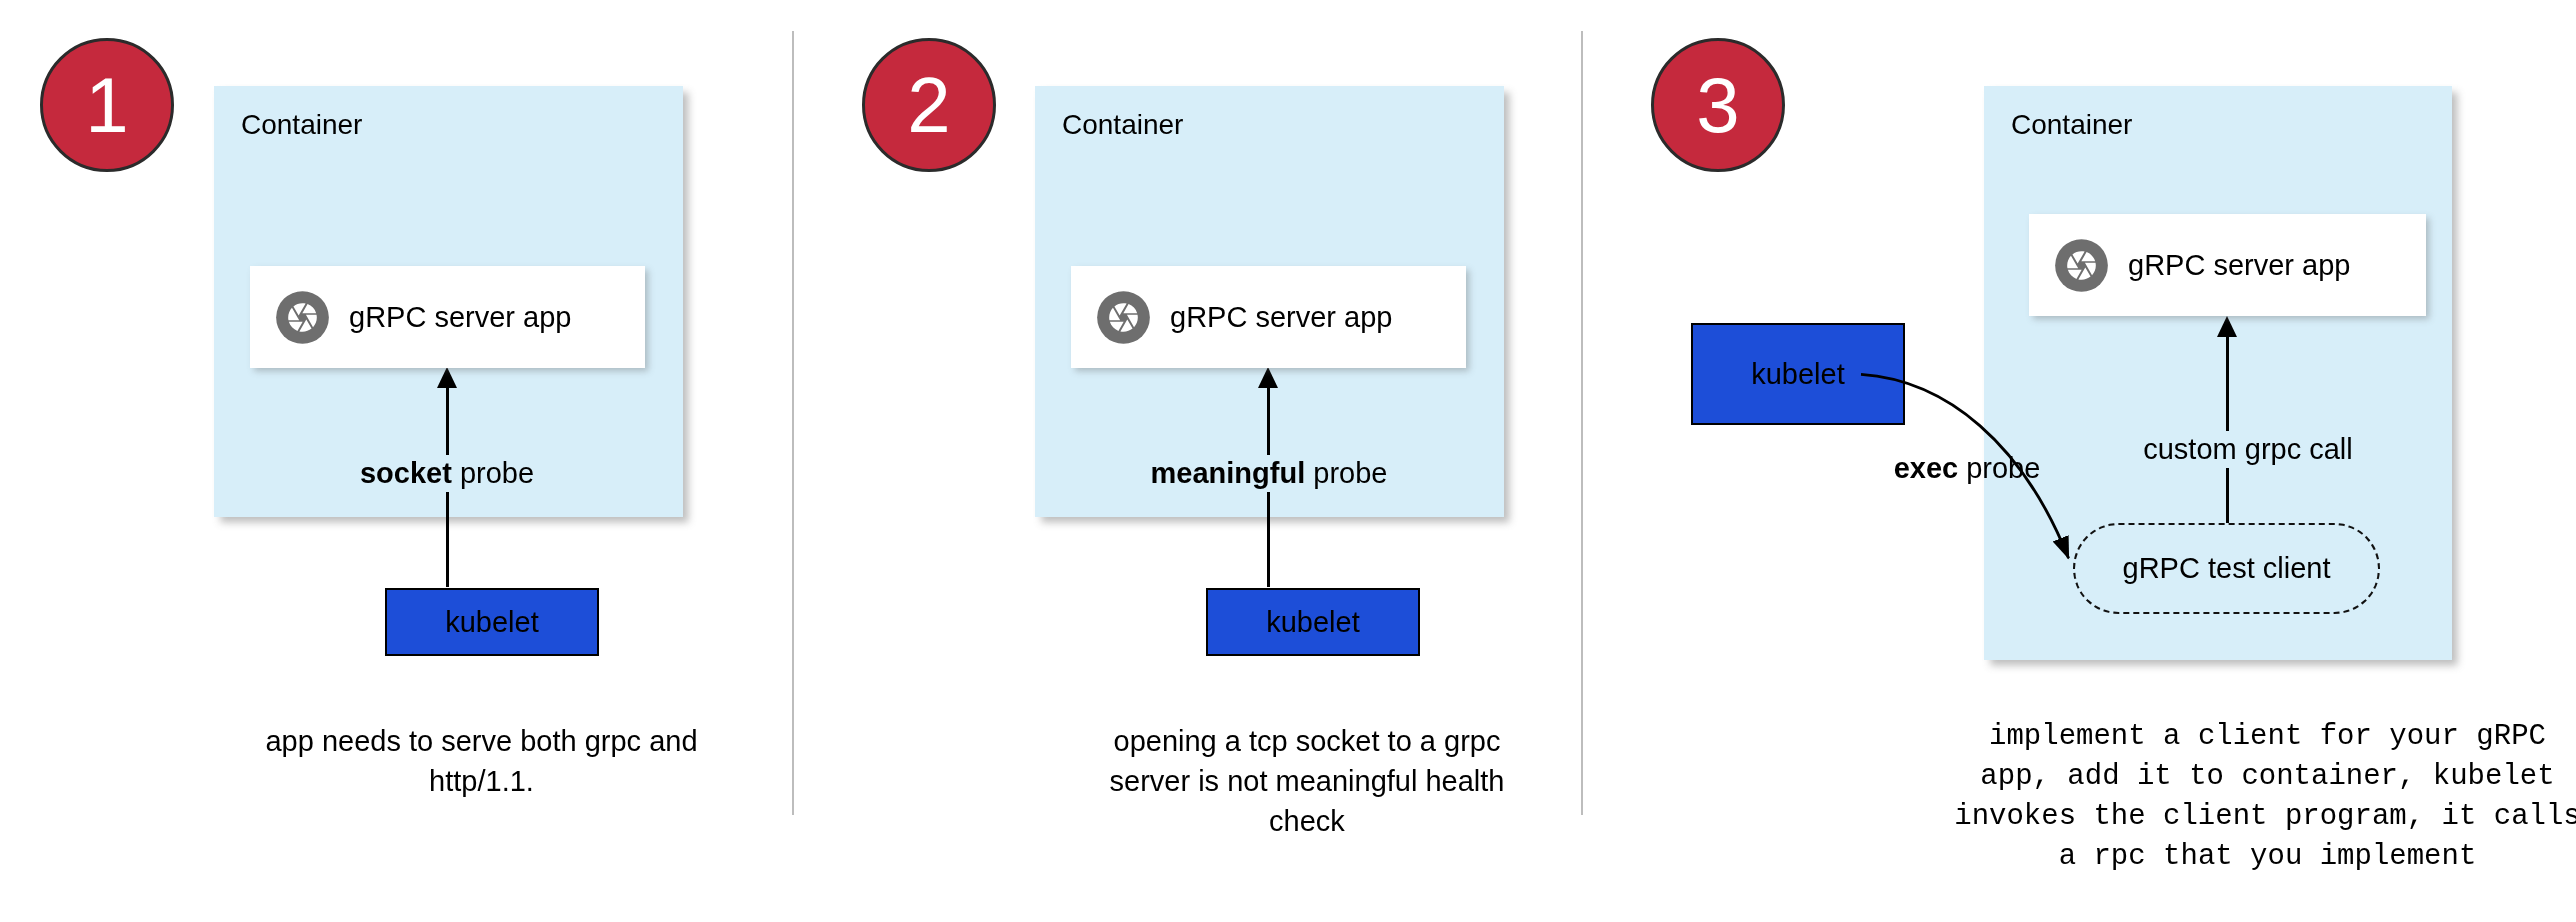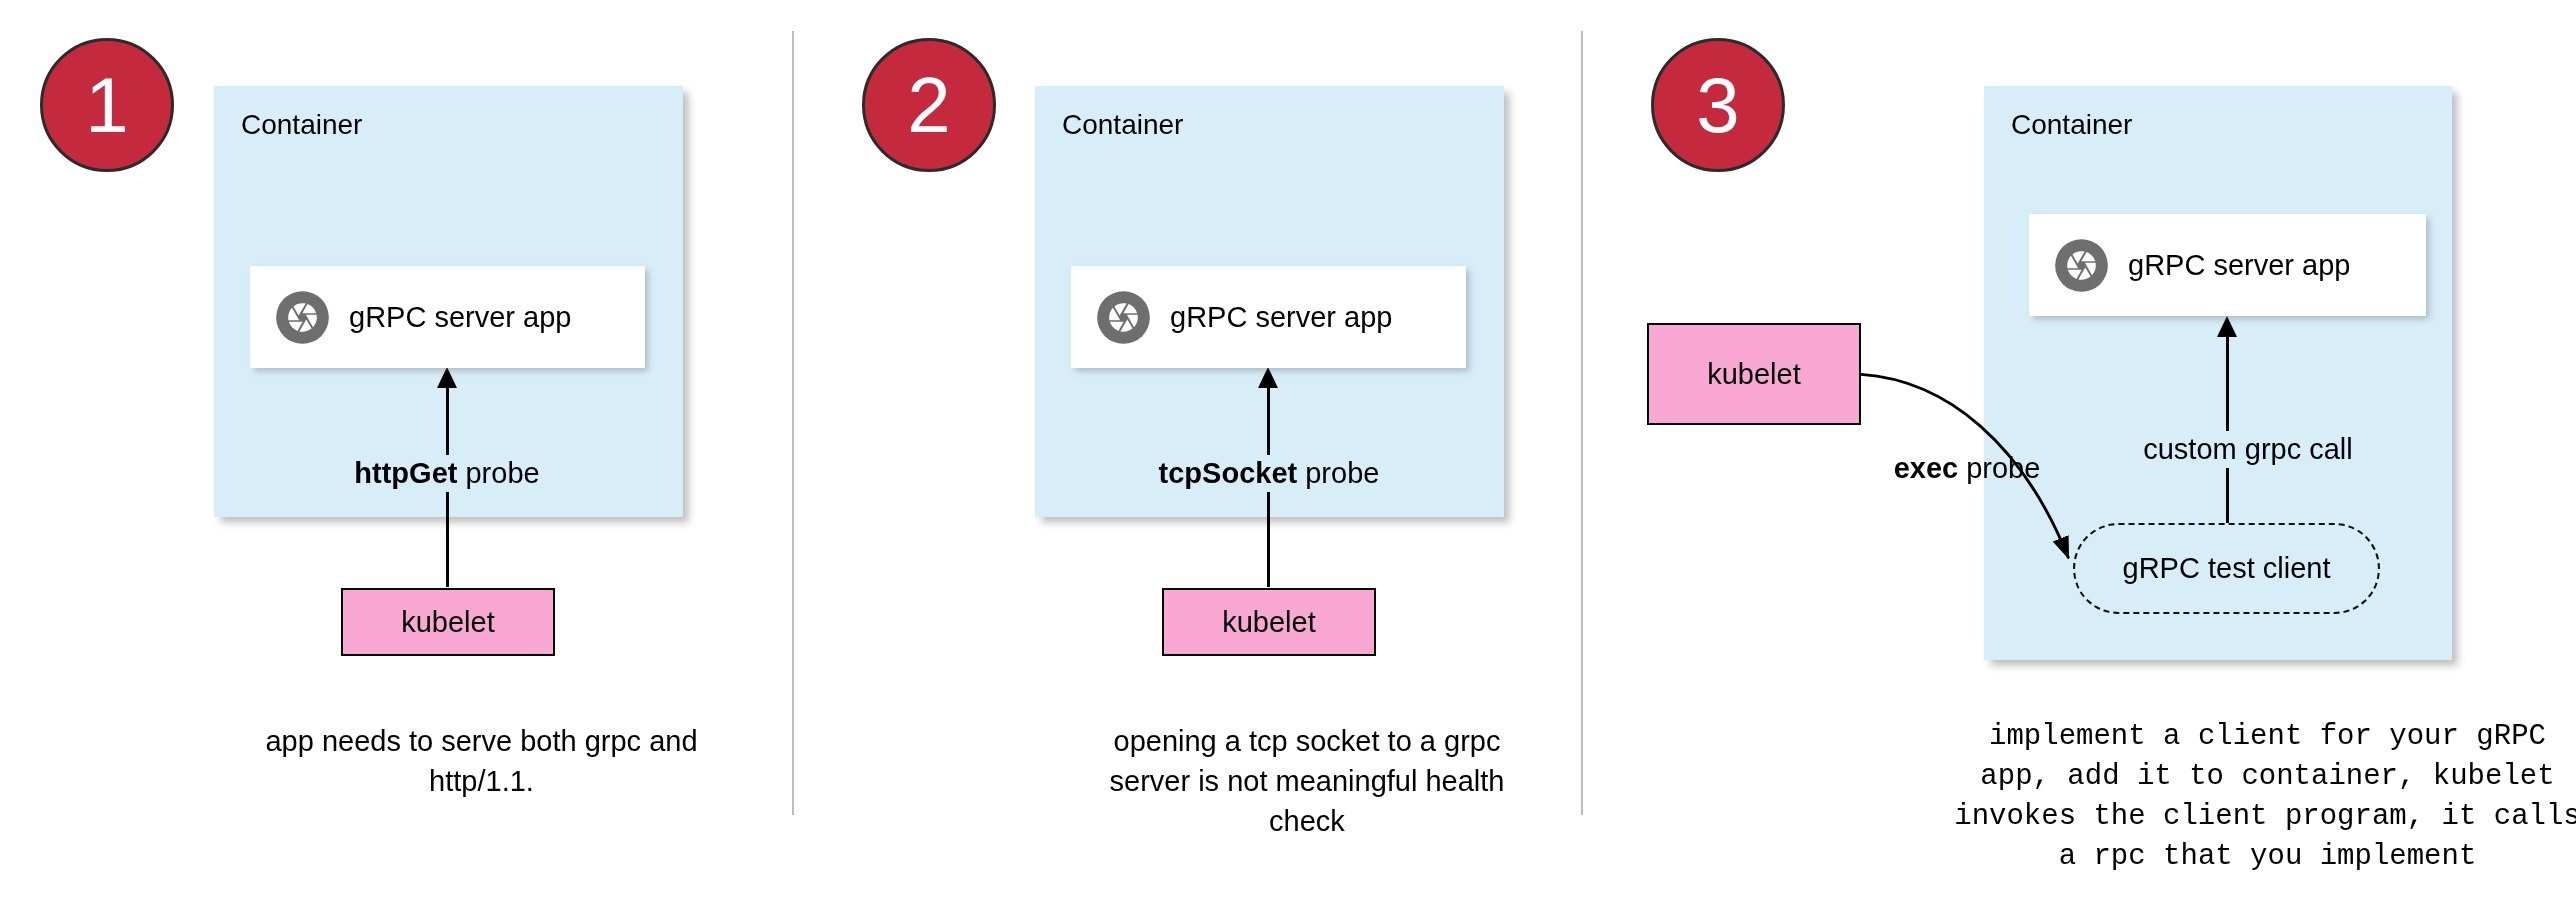--- a/index.html
+++ b/index.html
@@ -40,25 +40,26 @@
     box-shadow:3.8px 3.8px 6.7px rgba(90,90,90,0.35);
     display:flex;align-items:center;
     gap:19px;
     padding:8px 25px;
     box-sizing:border-box;
   }
   .app-box svg{width:55px;height:55px;flex:none;}
   .app-label{font-size:29px;white-space:nowrap;}
   .kubelet-box{
     position:absolute;
-    background:#f9a8d4;
+    background:#1d4ed8;
     border:2.9px solid #000;
     box-sizing:border-box;
     display:flex;align-items:center;justify-content:center;
     font-size:29px;
+    margin-left:44px;
   }
   .vline{position:absolute;width:2.9px;background:#000;}
   .arrowhead-up{
     position:absolute;width:0;height:0;
     border-left:10.5px solid transparent;
     border-right:10.5px solid transparent;
     border-bottom:21px solid #000;
   }
   .probe-label{
     position:absolute;
@@ -119,21 +120,21 @@
     <div class="app-box" style="left:250px;top:266px;width:395px;height:102px;">
       <svg viewBox="0 0 24 24">
         <circle cx="12" cy="12" r="11.5" fill="#6e6e6e"></circle>
         <g transform="translate(4.5,4.5) scale(0.625)" fill="#ffffff">
           <path d="M9.4 10.5l4.77-8.26C13.47 2.09 12.75 2 12 2c-2.4 0-4.6.85-6.32 2.25l3.66 6.35.06-.1zM21.54 9c-.92-2.92-3.15-5.26-6-6.34L11.88 9h9.66zm.26 1h-7.49l.29.5 4.76 8.25C21 16.97 22 14.61 22 12c0-.69-.07-1.35-.2-2zM8.54 12l-3.9-6.75C3.01 7.03 2 9.39 2 12c0 .69.07 1.35.2 2h7.49l-1.15-2zm-6.08 3c.92 2.92 3.15 5.26 6 6.34L12.12 15H2.46zm11.27 0l-3.9 6.76c.7.15 1.42.24 2.17.24 2.4 0 4.6-.85 6.32-2.25l-3.66-6.35-.93 1.6z"></path>
         </g>
       </svg>
       <span class="app-label">gRPC server app</span>
     </div>
 
-    <div class="probe-label" style="left:447px;top:455px;"><b>httpGet</b><span> probe</span></div>
+    <div class="probe-label" style="left:447px;top:455px;"><b>socket</b><span> probe</span></div>
 
     <div class="kubelet-box" style="left:341px;top:588px;width:214px;height:68px;">
       <span>kubelet</span>
     </div>
 
     <div class="caption" style="left:228px;top:721px;width:439px;">app needs to serve both grpc and http/1.1.</div>
   </div>
 
   <div class="divider" style="left:792px;"></div>
 
@@ -152,21 +153,21 @@
     <div class="app-box" style="left:1071px;top:266px;width:395px;height:102px;">
       <svg viewBox="0 0 24 24">
         <circle cx="12" cy="12" r="11.5" fill="#6e6e6e"></circle>
         <g transform="translate(4.5,4.5) scale(0.625)" fill="#ffffff">
           <path d="M9.4 10.5l4.77-8.26C13.47 2.09 12.75 2 12 2c-2.4 0-4.6.85-6.32 2.25l3.66 6.35.06-.1zM21.54 9c-.92-2.92-3.15-5.26-6-6.34L11.88 9h9.66zm.26 1h-7.49l.29.5 4.76 8.25C21 16.97 22 14.61 22 12c0-.69-.07-1.35-.2-2zM8.54 12l-3.9-6.75C3.01 7.03 2 9.39 2 12c0 .69.07 1.35.2 2h7.49l-1.15-2zm-6.08 3c.92 2.92 3.15 5.26 6 6.34L12.12 15H2.46zm11.27 0l-3.9 6.76c.7.15 1.42.24 2.17.24 2.4 0 4.6-.85 6.32-2.25l-3.66-6.35-.93 1.6z"></path>
         </g>
       </svg>
       <span class="app-label">gRPC server app</span>
     </div>
 
-    <div class="probe-label" style="left:1269px;top:455px;"><b>tcpSocket</b><span> probe</span></div>
+    <div class="probe-label" style="left:1269px;top:455px;"><b>meaningful</b><span> probe</span></div>
 
     <div class="kubelet-box" style="left:1162px;top:588px;width:214px;height:68px;">
       <span>kubelet</span>
     </div>
 
     <div class="caption" style="left:1049px;top:721px;width:448px;">opening a tcp socket to a grpc server is not meaningful health check</div>
   </div>
 
   <div class="divider" style="left:1581px;"></div>
 

